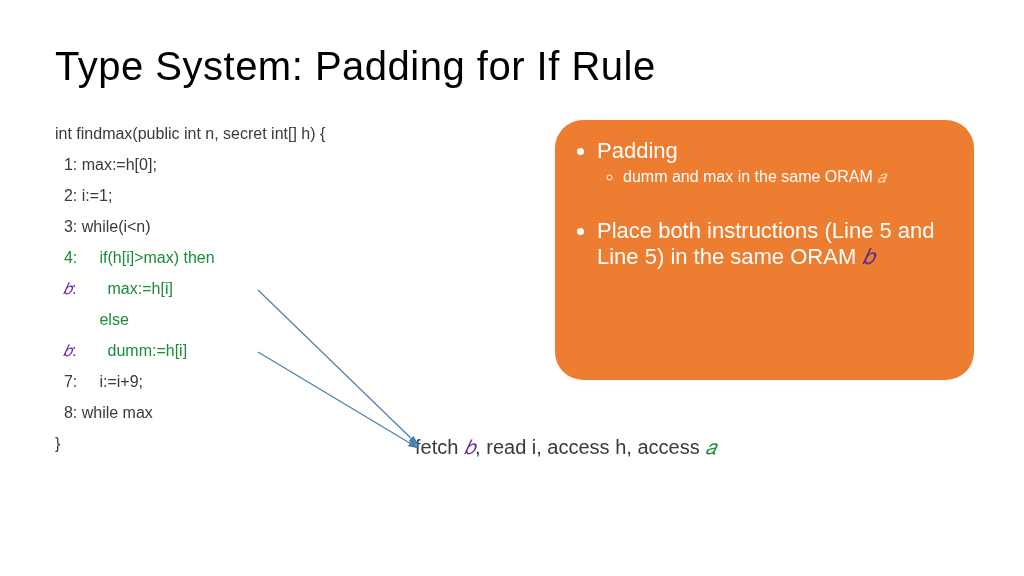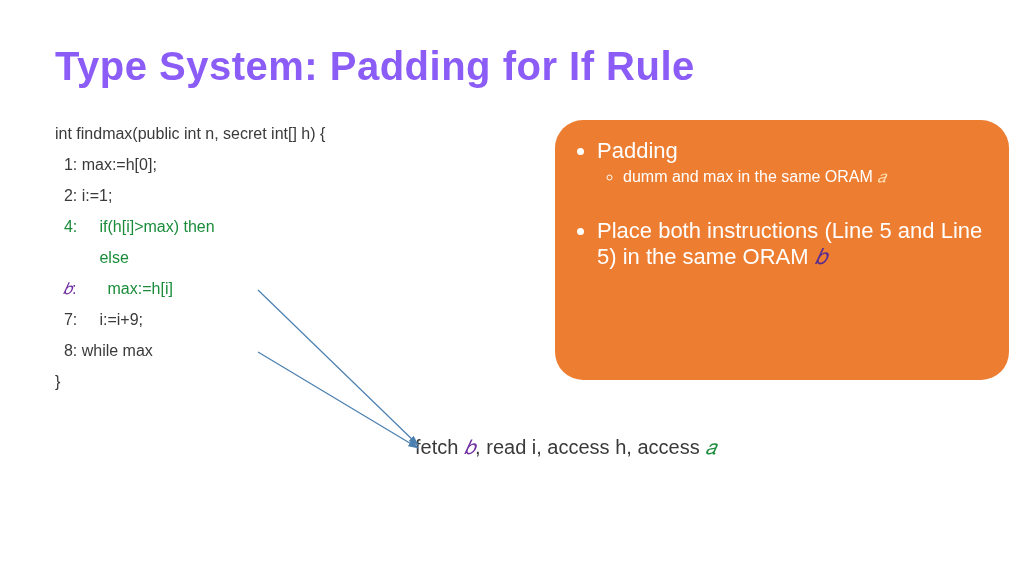--- a/index.html
+++ b/index.html
@@ -1,45 +1,47 @@
 <!DOCTYPE html>
 <html><head>
 <meta charset="utf-8">
 <style>
   html,body{margin:0;padding:0;width:1024px;height:576px;background:#fff;font-family:Arial,Helvetica,sans-serif;overflow:hidden}
   .slide{position:relative;width:1024px;height:576px}
-  .title{position:absolute;left:55px;top:44px;font-family:"Gill Sans","Gill Sans MT","Segoe UI",sans-serif;font-size:40px;font-weight:700;color:#8b5cf6;letter-spacing:.5px}
+  .title{position:absolute;left:55px;top:44px;font-family:"Gill Sans","Gill Sans MT","Segoe UI",sans-serif;font-size:40px;font-weight:400;color:#000000;letter-spacing:.5px}
   .code{position:absolute;left:55px;top:118px;font-size:16px;line-height:31px;color:#3a3a3a}
   .code .row{white-space:pre}
   .g{color:#1a8c3a}
   .p{color:#7030a0}
   .pit{color:#7030a0;font-style:italic;font-family:'Times New Roman',serif}
   .git{color:#1a8c3a;font-style:italic;font-family:'Times New Roman',serif}
   .oit{color:#e46c0a;font-style:italic;font-family:'Times New Roman',serif}
-  .box{position:absolute;left:555px;top:120px;width:454px;height:260px;background:#ed7d31;border-radius:28px;padding:18px 12px 4px 8px;box-sizing:border-box;color:#fff;font-family:"Gill Sans","Gill Sans MT","Segoe UI",sans-serif;font-size:22px}
+  .box{position:absolute;left:555px;top:120px;width:419px;height:260px;background:#ed7d31;border-radius:28px;padding:18px 12px 4px 8px;box-sizing:border-box;color:#fff;font-family:"Gill Sans","Gill Sans MT","Segoe UI",sans-serif;font-size:22px}
   .box ul{margin:0;padding-left:34px}
   .box ul ul{padding-left:26px;font-size:16px;margin-top:4px}
   .box li{margin-bottom:4px}
   .gap{height:28px}
   .caption{position:absolute;left:415px;top:436px;font-size:20px;color:#3a3a3a}
   svg.arrows{position:absolute;left:0;top:0;pointer-events:none}
 </style>
 </head>
 <body>
 <div class="slide">
 
 <div class="title">Type System: Padding for If Rule</div>
 
 <div class="code">
   <div class="row">int findmax(public int n, secret int[] h) {</div>
   <div class="row">  1: max:=h[0];</div>
   <div class="row">  2: i:=1;</div>
+  <div class="row">  3: while(i&lt;n)</div>
   <div class="row"><span class="g">  4:</span><span class="g">     if(h[i]&gt;max) then</span></div>
+  <div class="row"><span class="pit">  𝑏</span><span class="p">:</span><span class="g">       max:=h[i]</span></div>
   <div class="row g">          else</div>
-  <div class="row"><span class="pit">  𝑏</span><span class="p">:</span><span class="g">       max:=h[i]</span></div>
+  <div class="row"><span class="pit">  𝑏</span><span class="p">:</span><span class="g">       dumm:=h[i]</span></div>
   <div class="row">  7:     i:=i+9;</div>
   <div class="row">  8: while max</div>
   <div class="row">}</div>
 </div>
 
 <div class="box">
   <ul>
     <li>
       <span>Padding</span>
       <ul>

